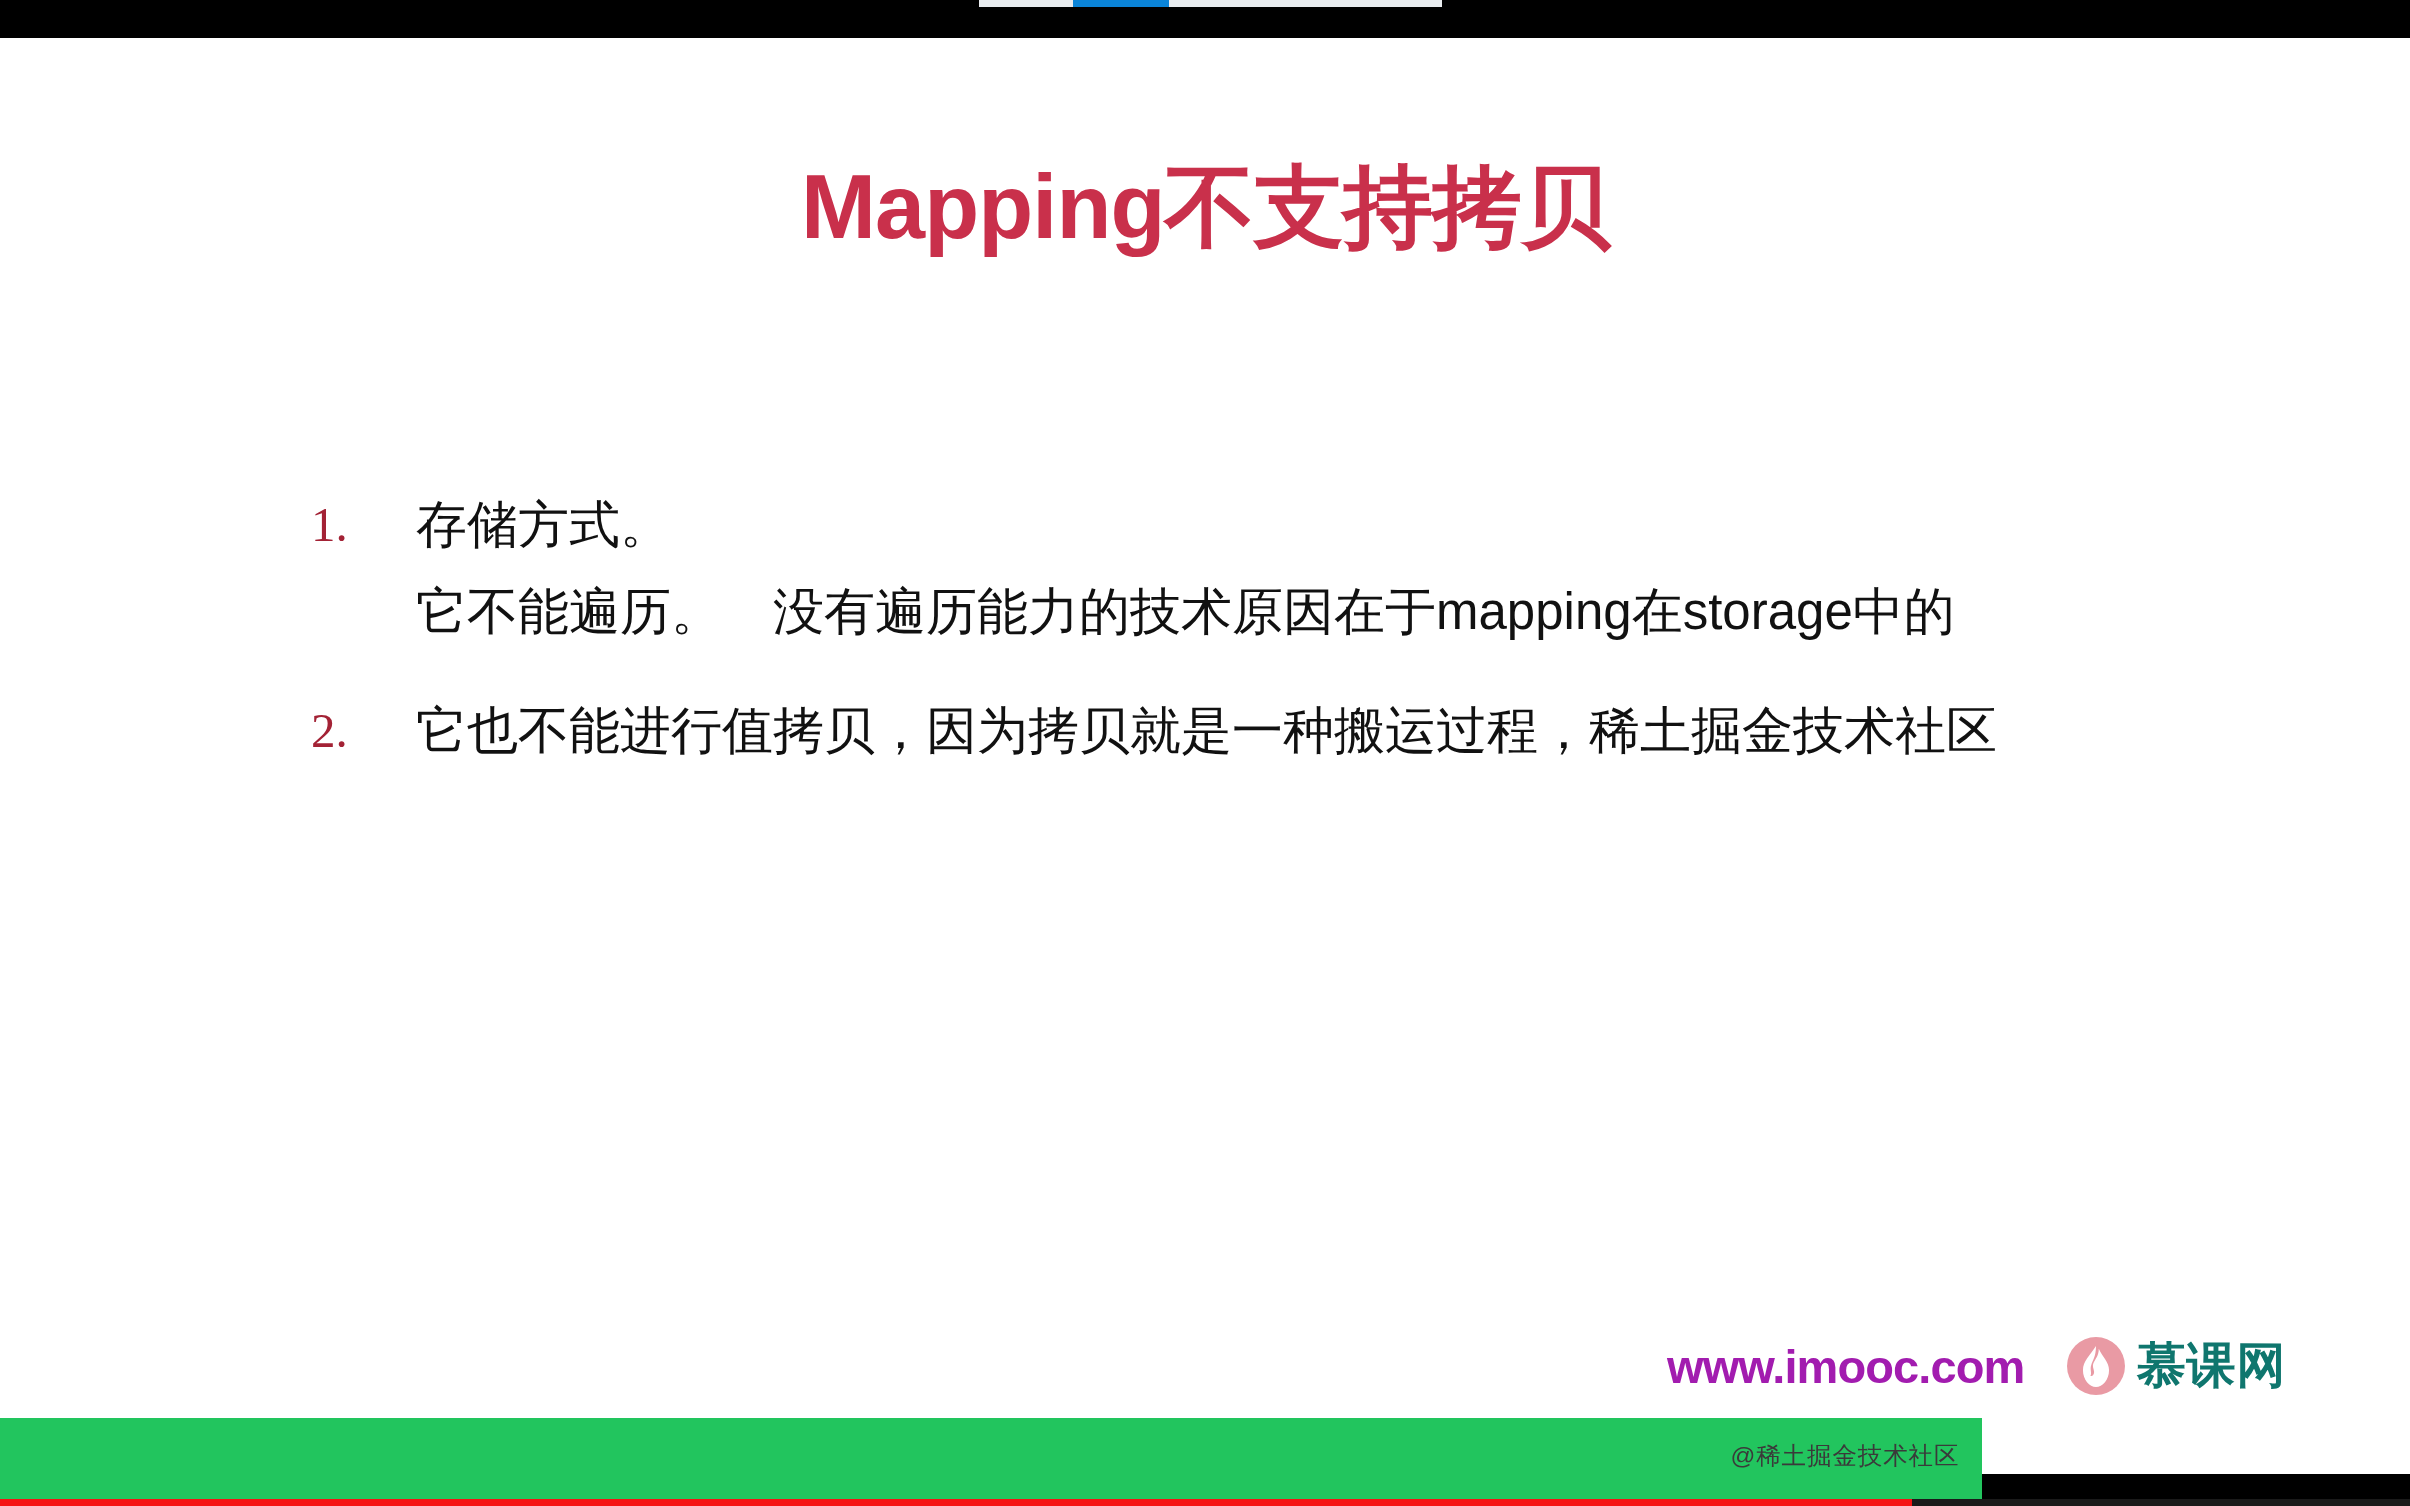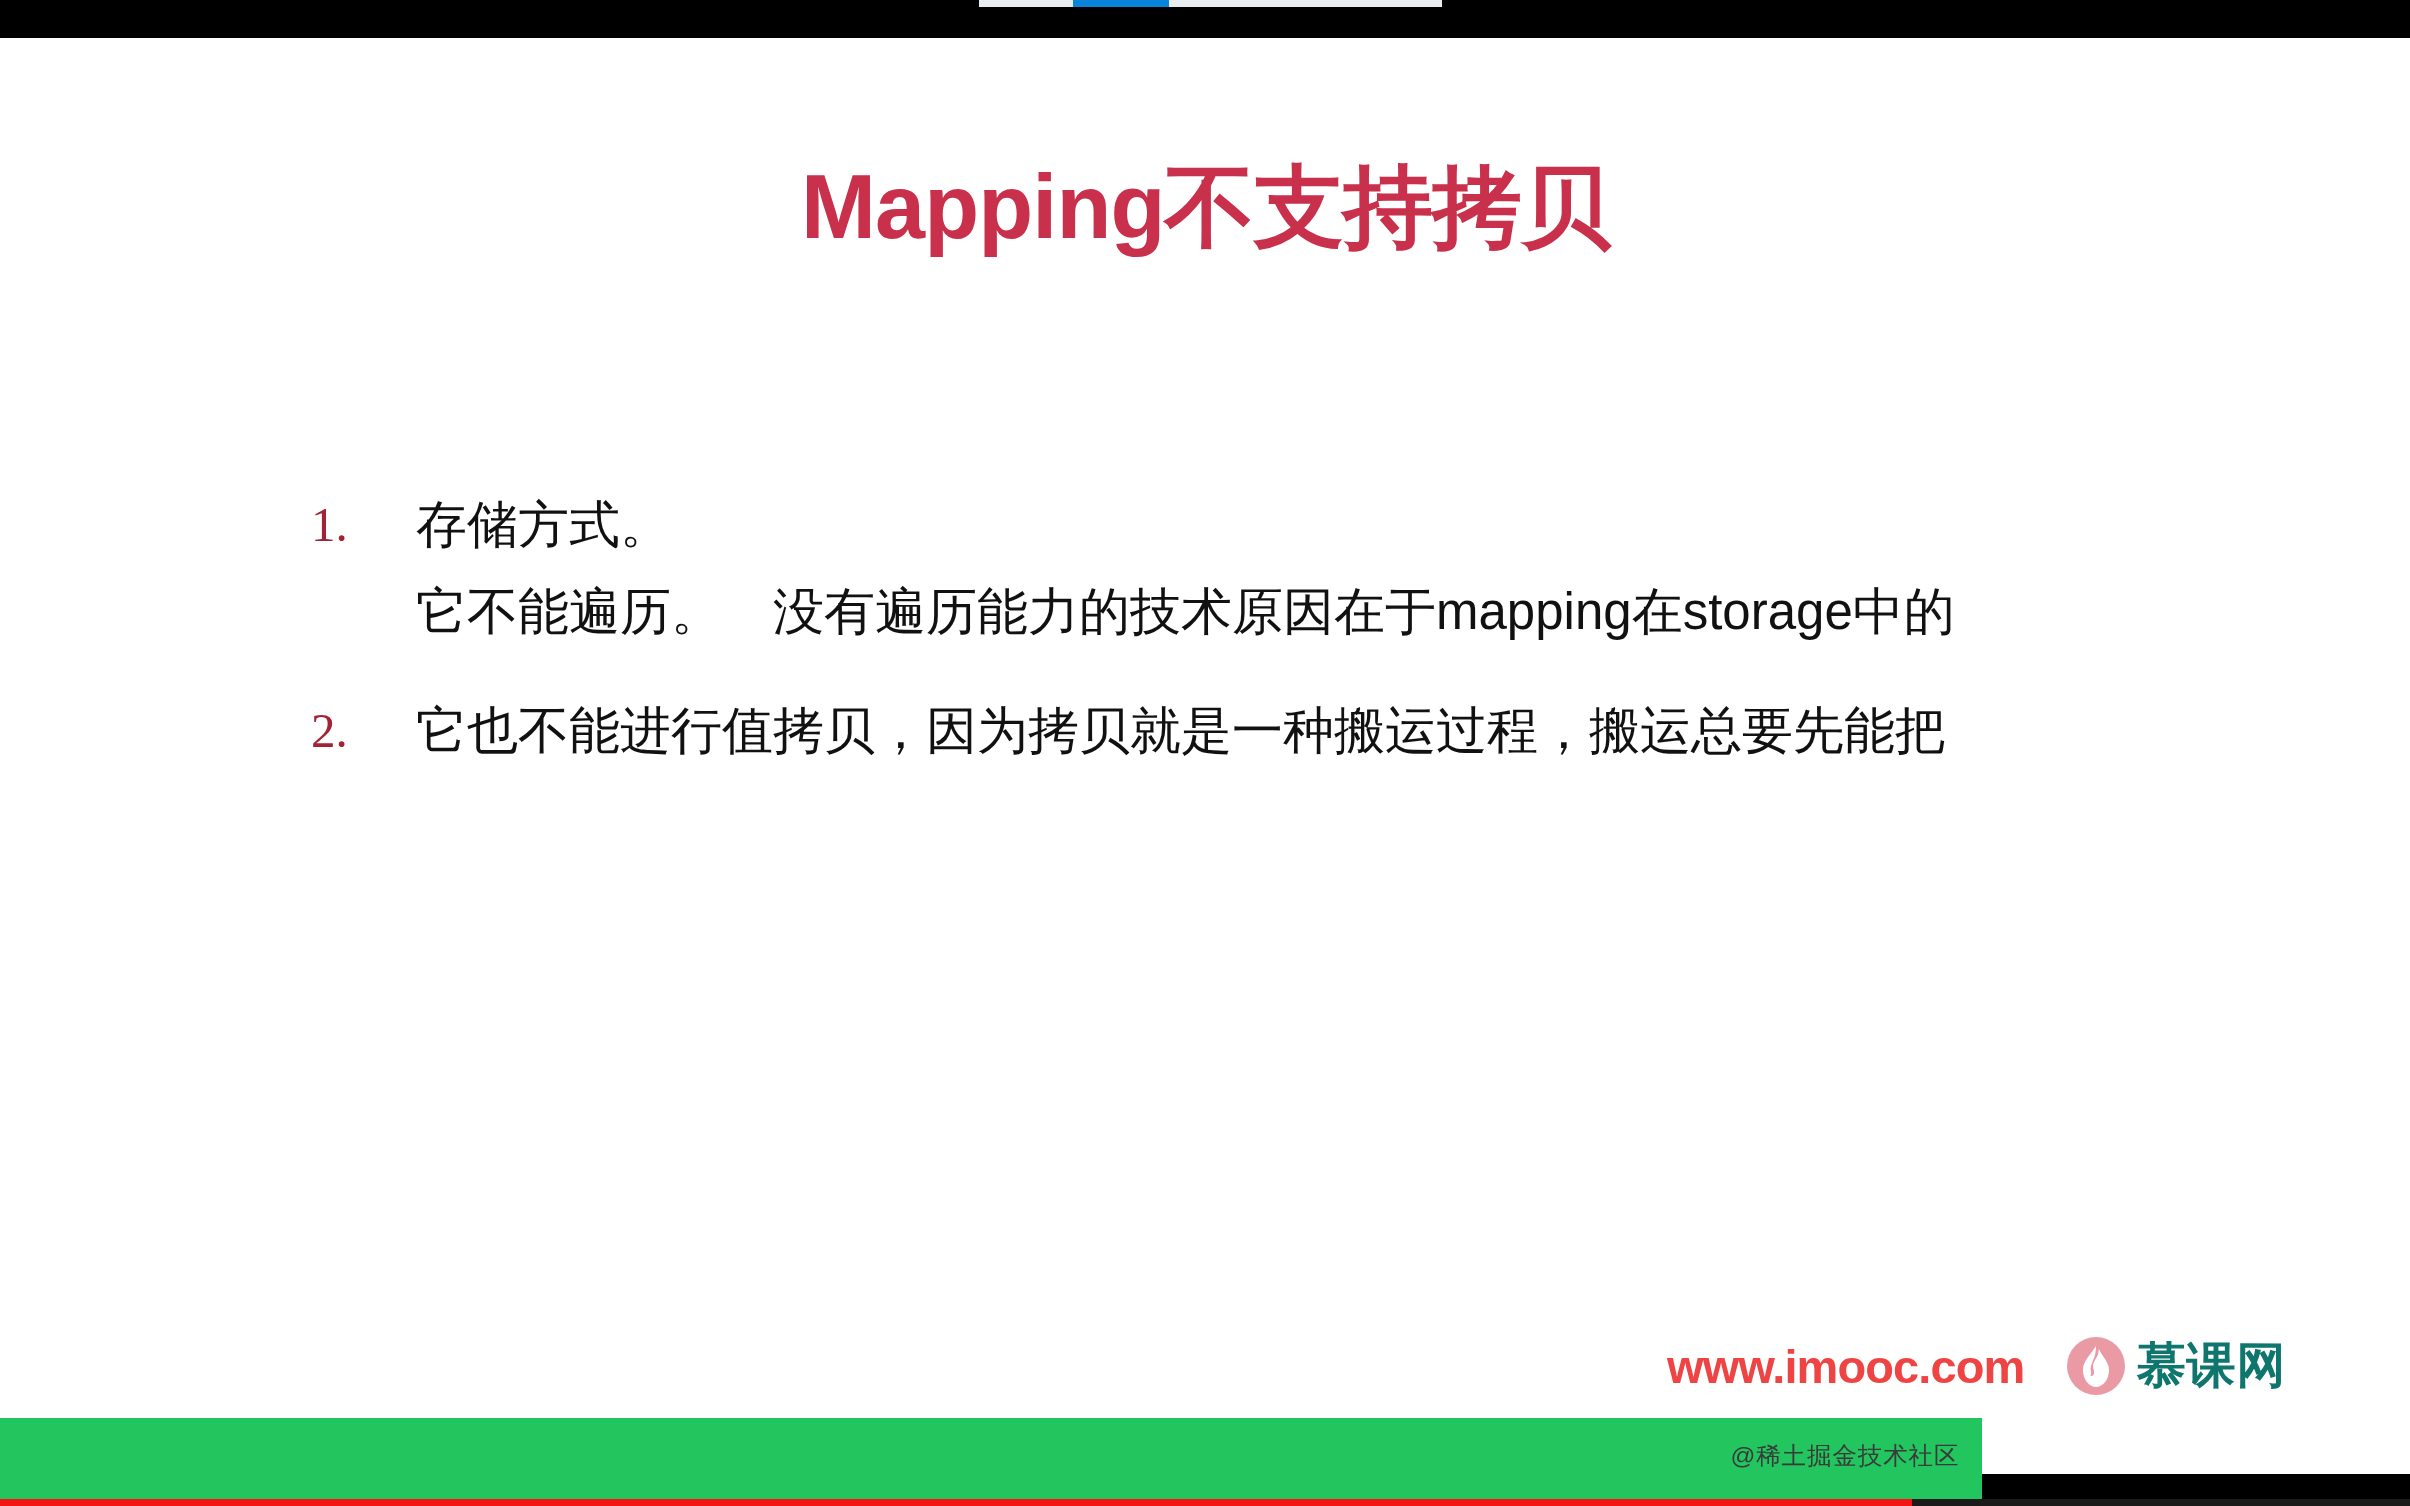--- a/index.html
+++ b/index.html
@@ -211,28 +211,28 @@
         <div class="list-marker" style="color: rgb(163, 34, 53);">1.</div>
         <div class="list-text" style="color: rgb(17, 17, 17);">
           <span class="line">存储方式。</span>
           <span class="line">它不能遍历。　没有遍历能力的技术原因在于mapping在storage中的</span>
         </div>
       </div>
 
       <div class="list-item">
         <div class="list-marker" style="color: rgb(163, 34, 53);">2.</div>
         <div class="list-text" style="color: rgb(17, 17, 17);">
-          <span class="line">它也不能进行值拷贝，因为拷贝就是一种搬运过程，搬运总要先能把</span>
+          <span class="line">它也不能进行值拷贝，因为拷贝就是一种搬运过程，稀土掘金技术社区</span>
         </div>
       </div>
 
     </div>
 
     <div class="brand">
-      <div class="brand-url" style="color: #ef4444; text-align: center;">www.imooc.com</div>
+      <div class="brand-url" style="color: #a21caf; text-align: center;">www.imooc.com</div>
       <div class="brand-logo">
         <span class="flame-badge" style="background: rgb(233, 154, 164);">
           <svg width="30" height="41" viewBox="0 0 32 44" aria-hidden="true">
             <path d="M16 0 C9 11 2 16 2 26 C2 36 9 44 16 44 C23 44 30 36 30 26 C30 17 23 12 19 3 C19 11 15 14 13 19 C12 23 14 25 14 28 C14 31 12 33 10 32 C12 29 9 25 11 20 C12 16 16 12 16 0 Z" fill="#ffffff"></path>
           </svg>
         </span>
         <span class="brand-cn" style="color: #0f766e;">慕课网</span>
       </div>
     </div>
 

